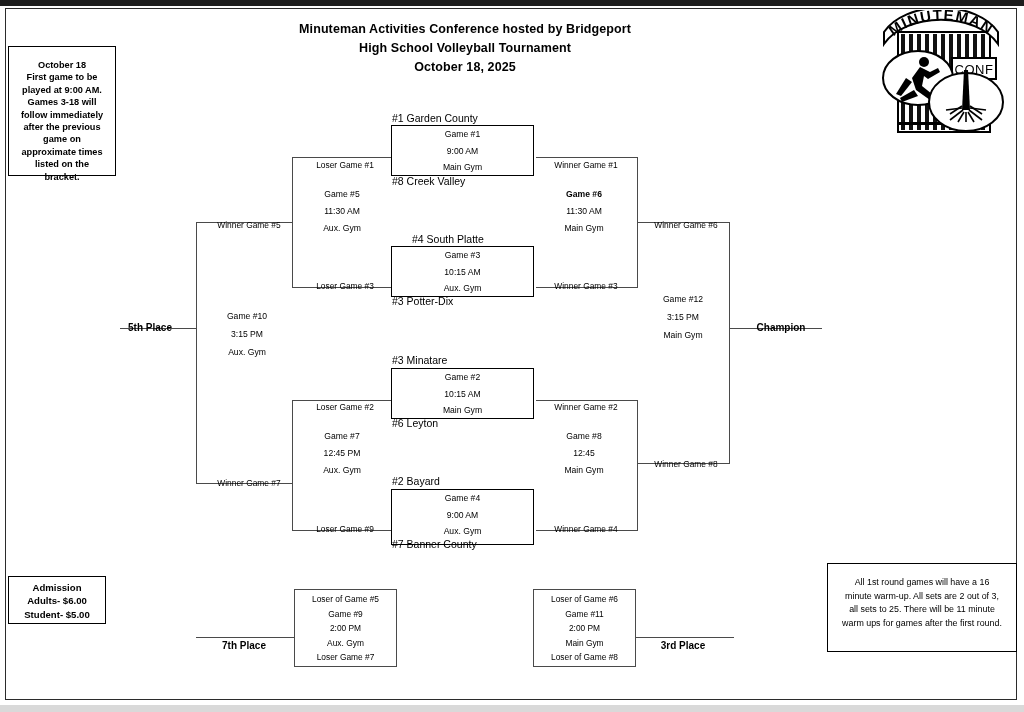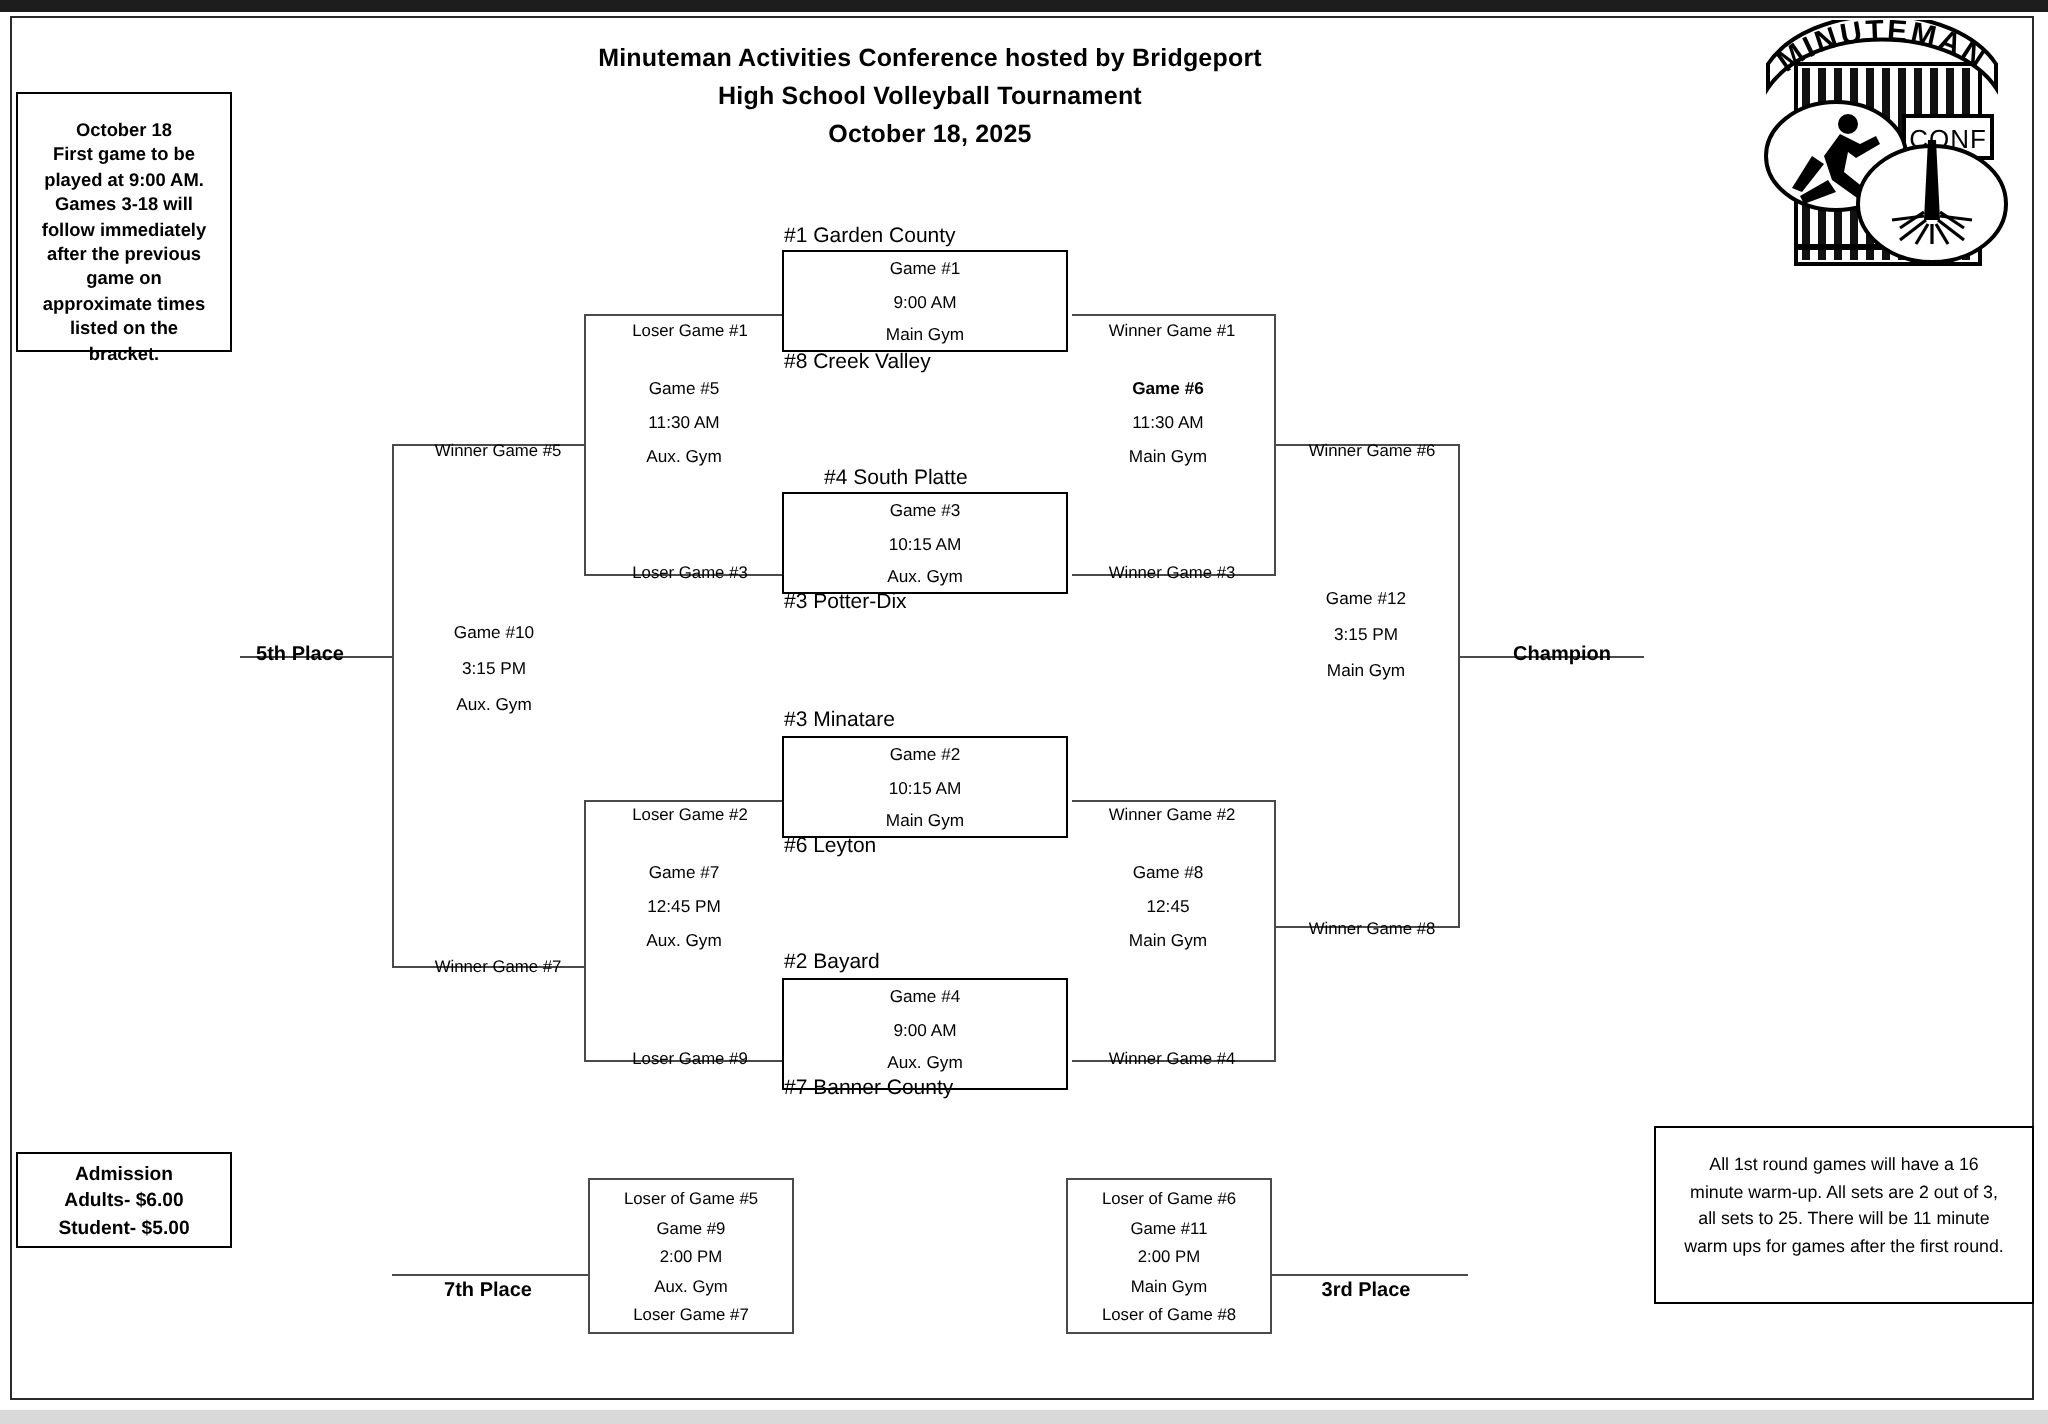--- a/index.html
+++ b/index.html
@@ -33,21 +33,21 @@
   .placelab{font-size:10px;font-weight:bold;}
 
   
   .notebox{
     position:absolute;border:1.6px solid #000;background:#fff;box-sizing:border-box;
     text-align:center;color:#000;
   }
   #note-date{left:8px;top:46px;width:108px;height:130px;padding-top:12px;}
   #note-date .ln{font-size:9.2px;font-weight:bold;line-height:12.4px;}
 
-  #note-admission{left:8px;top:576px;width:108px;height:48px;padding-top:4px;}
+  #note-admission{left:8px;top:576px;width:98px;height:48px;padding-top:4px;}
   #note-admission .ln{font-size:9.6px;font-weight:bold;line-height:13.4px;}
 
   #note-rules{left:827px;top:563px;width:190px;height:89px;padding:12px 8px 0 8px;}
   #note-rules .ln{font-size:8.9px;line-height:13.6px;}
 
   
   .gamebox{
     position:absolute;border:1.3px solid #000;background:#fff;box-sizing:border-box;
     text-align:center;
   }

